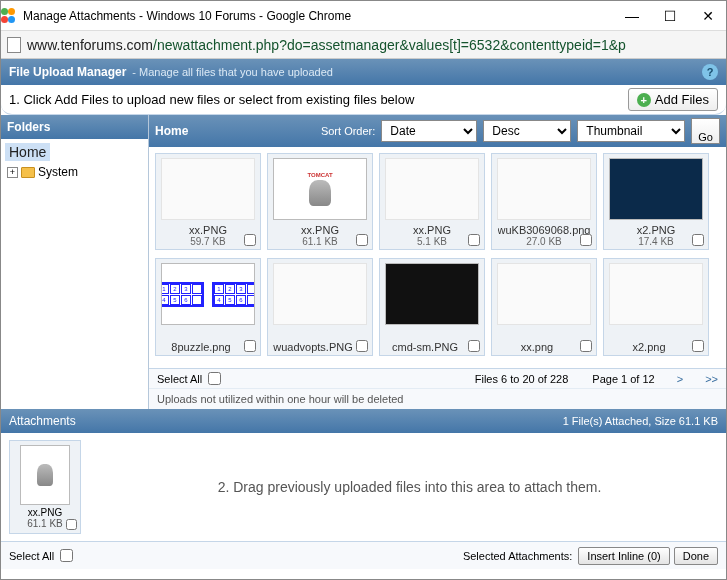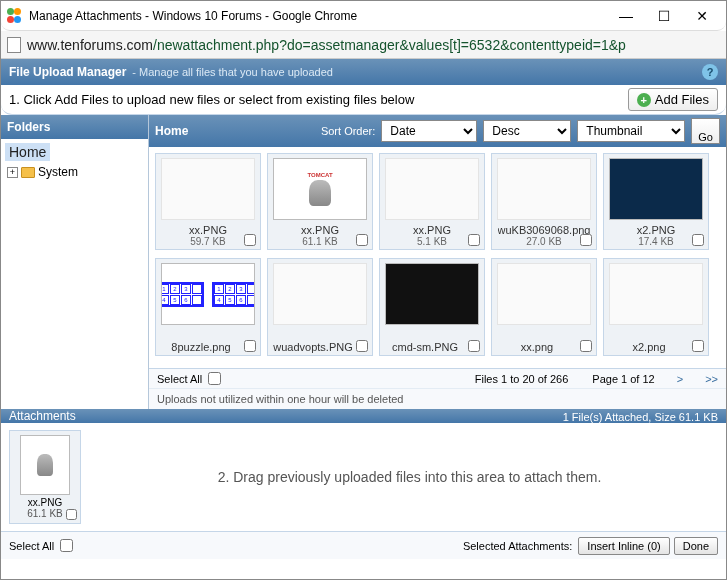--- a/index.html
+++ b/index.html
@@ -1,17 +1,17 @@
 <!DOCTYPE html>
 <html><head>
 <meta charset="utf-8">
 <style>
 * { margin: 0; padding: 0; box-sizing: border-box; font-family: Arial, sans-serif; }
 body { width: 727px; height: 580px; background: #fff; border: 1px solid #888; overflow: hidden; font-size: 12px; }
-.titlebar { height: 30px; display: flex; align-items: center; padding: 0 6px; background: #fff; border-bottom: 1px solid #ddd; border-radius: 9px; }
+.titlebar { height: 30px; display: flex; align-items: center; padding: 0 0; background: #fff; border-bottom: 1px solid #ddd; }
 .titlebar .favicon { width: 16px; height: 16px; margin-right: 6px; display: flex; flex-wrap: wrap; }
 .favicon span { width: 7px; height: 7px; border-radius: 50%; }
 .fc1{background:#4CAF50;} .fc2{background:#FF9800;} .fc3{background:#F44336;} .fc4{background:#2196F3;}
 .titlebar .title { flex: 1; font-size: 12px; color: #000; }
 .winbtns { display: flex; gap: 18px; margin-right: 8px; }
 .winbtn { width: 20px; text-align: center; font-size: 14px; cursor: pointer; }
 .addrbar { height: 28px; display: flex; align-items: center; padding: 0 6px; border-bottom: 1px solid #ccc; background: #f5f5f5; }
 .doc-icon { width:14px; height:16px; border:1px solid #888; background:#fff; margin-right:6px; position:relative;}
 .addr-host { color:#222; font-size:14px; }
 .addr-path { color:#14532d; font-size:14px; }
@@ -44,21 +44,21 @@
 .thumb-name { font-size:11px; color:#333; margin-top:4px; text-align:center; white-space:nowrap; overflow:hidden; text-overflow:ellipsis; max-width:100%;}
 .thumb-size { font-size:10px; color:#666;}
 .thumb-check { position:absolute; bottom:3px; right:4px; width:12px; height:12px;}
 .thumb-row.second .thumb-cell { height: 98px; }
 .thumb-row.second .thumb-name { position:absolute; bottom:2px; left:4px; right:18px;}
 .status-row { height:20px; border-top:1px solid #c5d6e8; display:flex; align-items:center; padding:0 8px; font-size:11px; background:#f7f9fc;}
 .status-row .mid { margin-left:auto;}
 .status-row .right { margin-left:24px; display:flex; gap:22px; align-items:center;}
 .page-link { color:#3a6fa0; cursor:pointer;}
 .note-row { font-size:11px; color:#555; padding:4px 8px; background:#f7f9fc; border-top:1px solid #e4ecf4;}
-.attachments-bar { background:linear-gradient(#6a92b8,#4476a8); color:#fff; height:14px; display:flex; align-items:flex-end; padding:0 8px; font-size:12px;}
+.attachments-bar { background:linear-gradient(#6a92b8,#4476a8); color:#fff; height:24px; display:flex; align-items:center; padding:0 8px; font-size:12px;}
 .attachments-bar .ainfo { margin-left:auto; font-size:11px;}
 .attachments-body { height:108px; background:#fff; padding:8px; display:flex; align-items:center; gap:20px;}
 .att-cell { width:72px; background:#eef2f6; border:1px solid #c5d6e8; display:flex;flex-direction:column;align-items:center; padding:4px 2px; position:relative;}
 .att-img { width:50px; height:60px; background:#fff; border:1px solid #bbb; display:flex;align-items:center;justify-content:center;}
 .att-name { font-size:10px; margin-top:2px;}
 .att-size { font-size:10px; color:#555;}
 .att-check { position:absolute; bottom:3px; right:3px; width:11px; height:11px;}
 .drag-hint { flex:1; text-align:center; color:#555; font-size:14px;}
 .bottom-row { height:28px; border-top:1px solid #c5d6e8; display:flex; align-items:center; padding:0 8px; font-size:11px; background:#f7f9fc;}
 .bottom-row .rlabel { margin-left:auto; margin-right:6px;}
@@ -220,21 +220,21 @@
           <div class="thumb-img img-light"></div>
           <div class="thumb-name">x2.png</div>
           <input type="checkbox" class="thumb-check" style="">
         </div>
       </div>
     </div>
 
     <div class="status-row">
       <span>Select All</span>
       <input type="checkbox" style="margin-left: 6px;">
-      <span class="mid">Files 1 to 20 of 266</span>
+      <span class="mid">Files 6 to 20 of 228</span>
       <span class="right">
         <span>Page 1 of 12</span>
         <span class="page-link">&gt;</span>
         <span class="page-link">&gt;&gt;</span>
       </span>
     </div>
     <div class="note-row">Uploads not utilized within one hour will be deleted</div>
   </div>
 </div>
 

